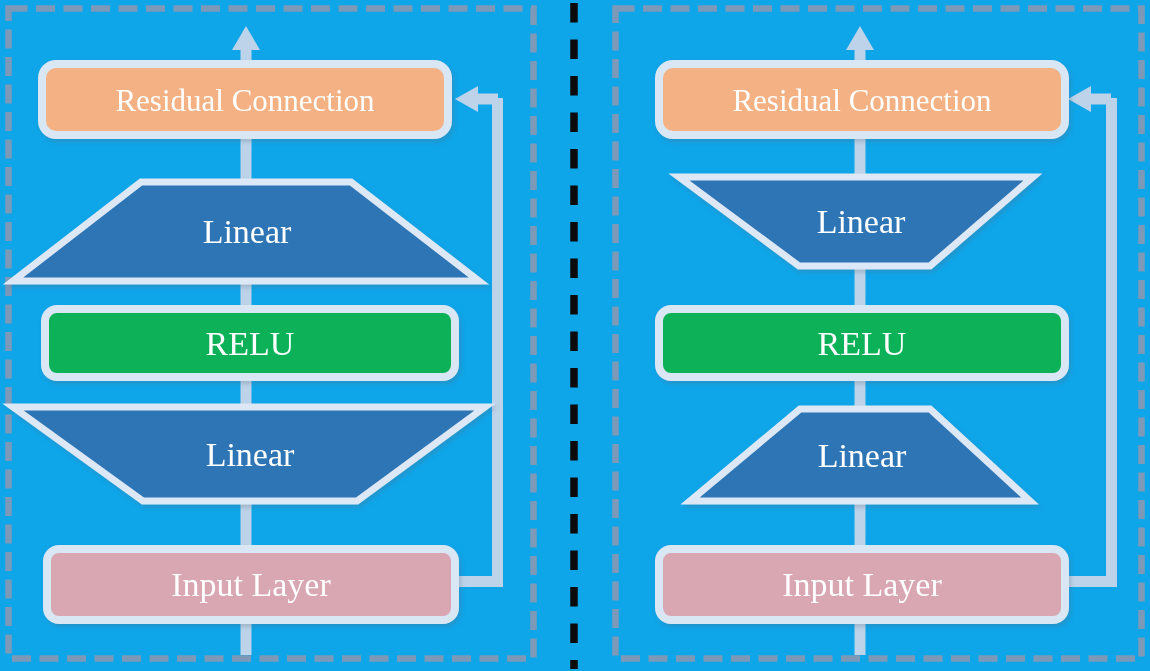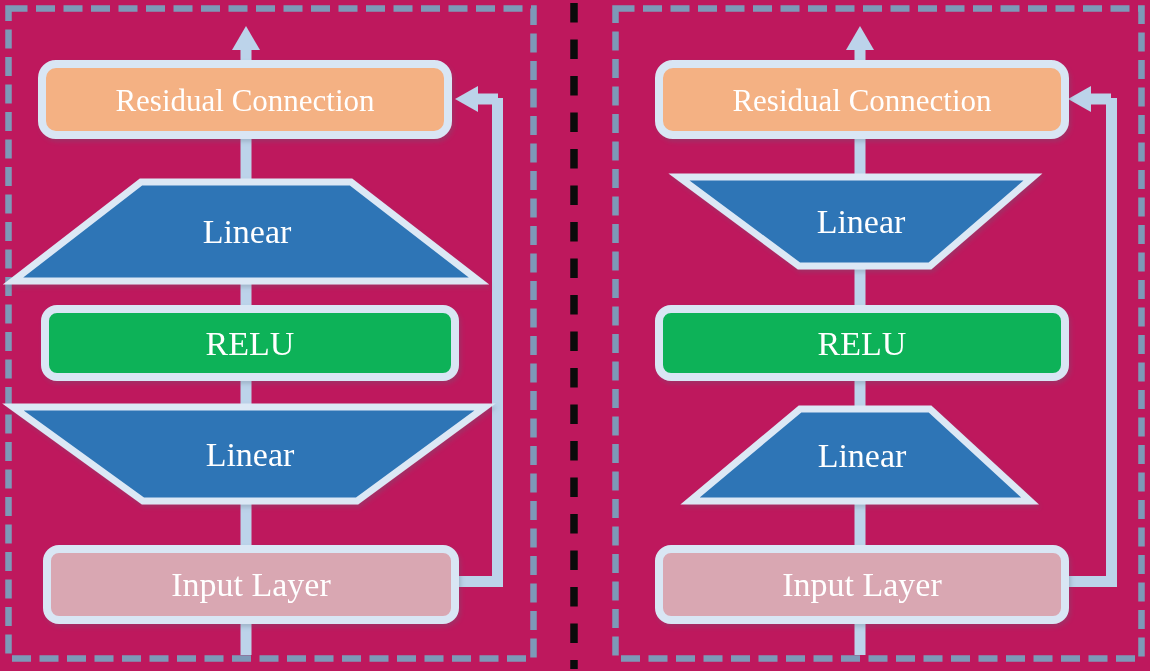--- a/index.html
+++ b/index.html
@@ -1,19 +1,19 @@
 <!DOCTYPE html>
 <html><head>
 <meta charset="utf-8">
 <style>
   html,body{margin:0;padding:0;background:#ffffff;}
   #canvas{
     position:relative;
     width:1150px;height:671px;
-    background:#be185d;
+    background:#0ea5e9;
     font-family:"Liberation Serif", serif;
     overflow:hidden;
   }
   svg{position:absolute;left:0;top:0;}
   .shape-outline{stroke:#DCE8F5;stroke-width:7;}
   .box-outline{stroke:#D9E6F4;stroke-width:8;}
   .lbl{
     fill:#ffffff;
     text-anchor:middle;
     font-family:"Liberation Serif", serif;

